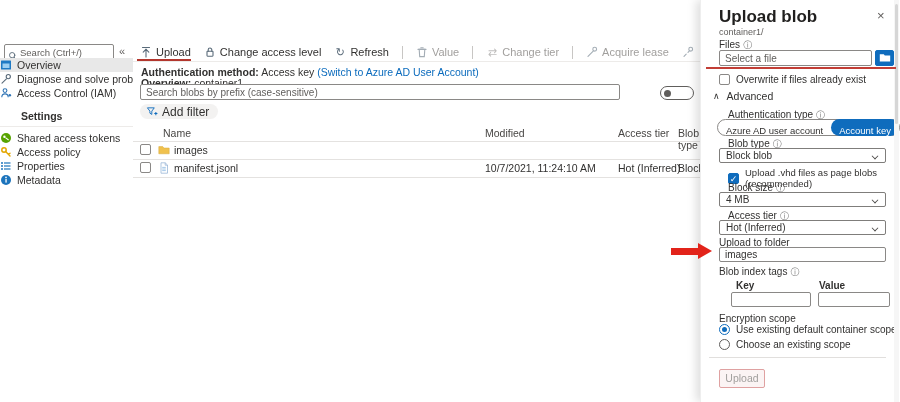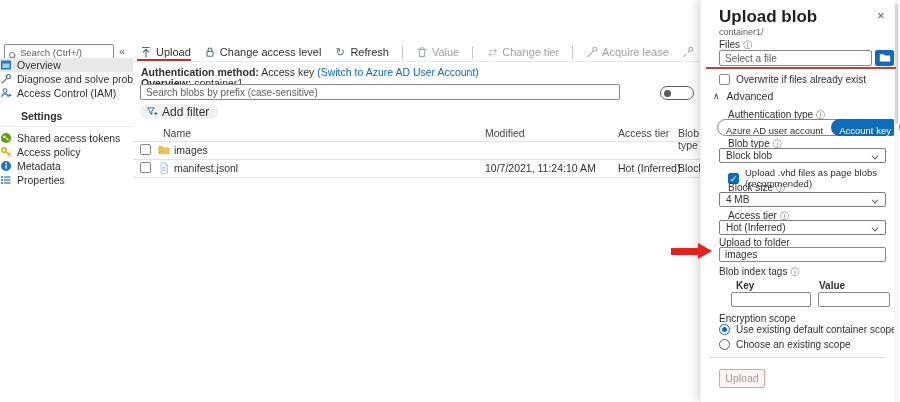--- a/index.html
+++ b/index.html
@@ -177,39 +177,39 @@
             <svg width="12" height="12" viewBox="0 0 12 12">
               <circle cx="4" cy="4" r="2.2" stroke="#e3a600" stroke-width="1.5" fill="none"></circle>
               <path d="M5.6 5.6L10 10M8.4 8.4l1.6-1.2" stroke="#e3a600" stroke-width="1.4" fill="none" stroke-linecap="round"></path>
             </svg>
           </span>
           <span>Access policy</span>
         </div>
         <div class="nav-item">
           <span class="nav-icon">
             <svg width="12" height="12" viewBox="0 0 12 12">
-              <circle cx="6" cy="6" r="5" fill="#1c74bc"></circle>
-              <rect x="5.4" y="5" width="1.3" height="3.6" fill="#fff"></rect>
-              <circle cx="6" cy="3.4" r="0.85" fill="#fff"></circle>
-            </svg>
-          </span>
-          <span>Metadata</span>
-        </div>
-        <div class="nav-item">
-          <span class="nav-icon">
-            <svg width="12" height="12" viewBox="0 0 12 12">
               <circle cx="2" cy="3" r="1" fill="#1c74bc"></circle>
               <rect x="4" y="2.4" width="6.5" height="1.2" fill="#1c74bc"></rect>
               <circle cx="2" cy="6" r="1" fill="#1c74bc"></circle>
               <rect x="4" y="5.4" width="6.5" height="1.2" fill="#1c74bc"></rect>
               <circle cx="2" cy="9" r="1" fill="#1c74bc"></circle>
               <rect x="4" y="8.4" width="6.5" height="1.2" fill="#1c74bc"></rect>
             </svg>
           </span>
           <span>Properties</span>
+        </div>
+        <div class="nav-item">
+          <span class="nav-icon">
+            <svg width="12" height="12" viewBox="0 0 12 12">
+              <circle cx="6" cy="6" r="5" fill="#1c74bc"></circle>
+              <rect x="5.4" y="5" width="1.3" height="3.6" fill="#fff"></rect>
+              <circle cx="6" cy="3.4" r="0.85" fill="#fff"></circle>
+            </svg>
+          </span>
+          <span>Metadata</span>
         </div>
       </div>
   </div>
 
   <div class="main">
     <div class="toolbar">
         <div class="tb-item">
           <span class="tb-icon">
             <svg width="12" height="12" viewBox="0 0 12 12">
               <path d="M2.5 1.5h7" stroke="#5a6b7a" stroke-width="1.1" fill="none" stroke-linecap="round"></path>

